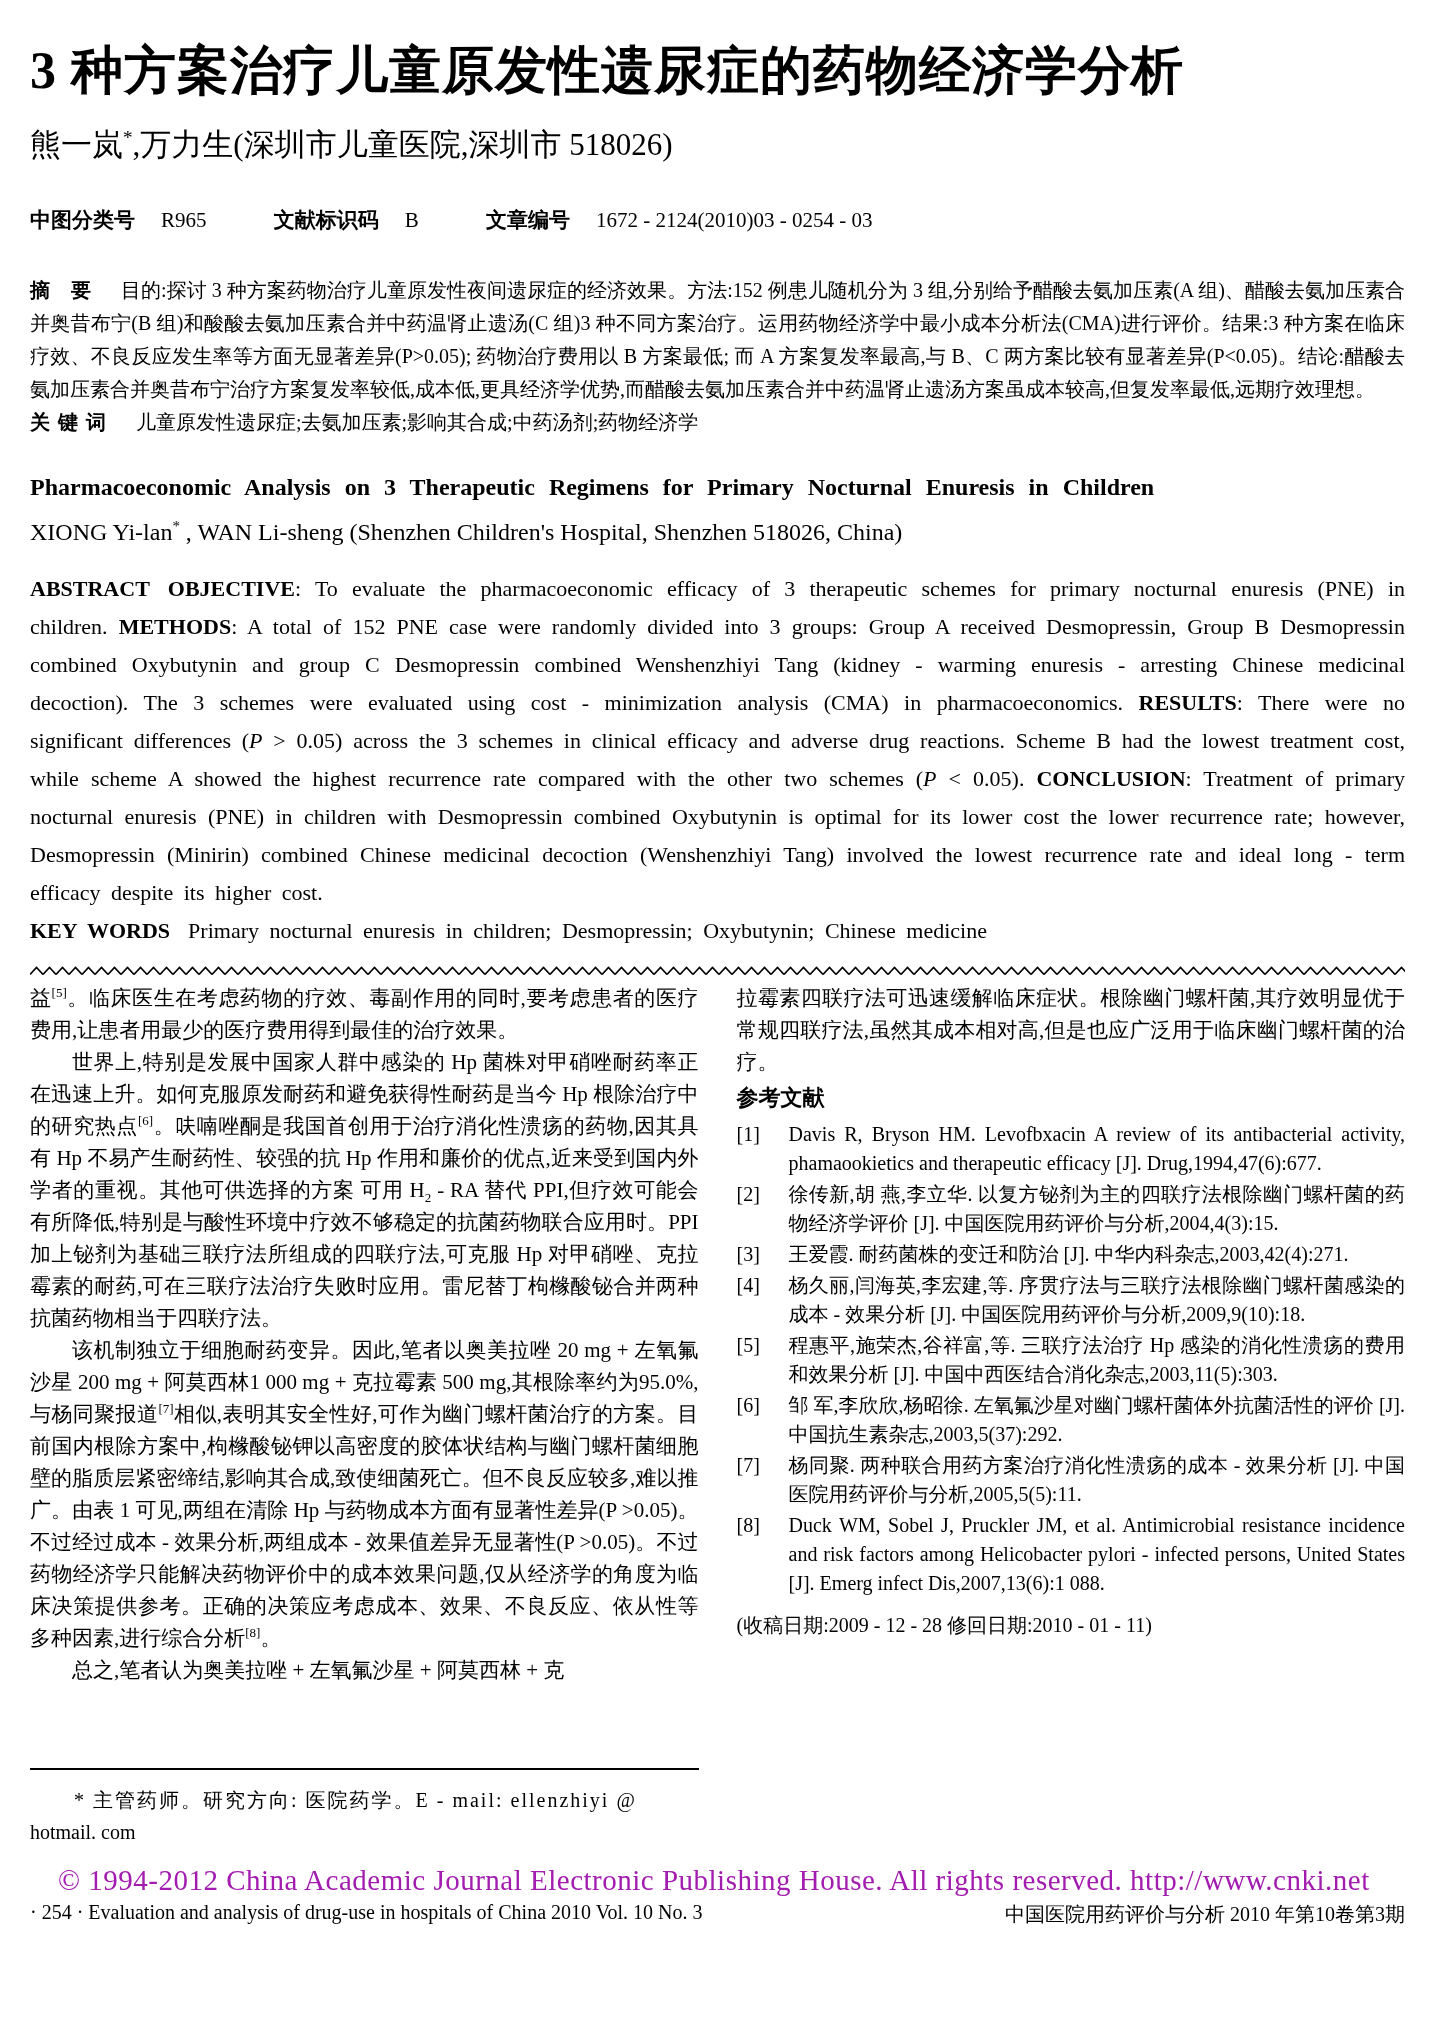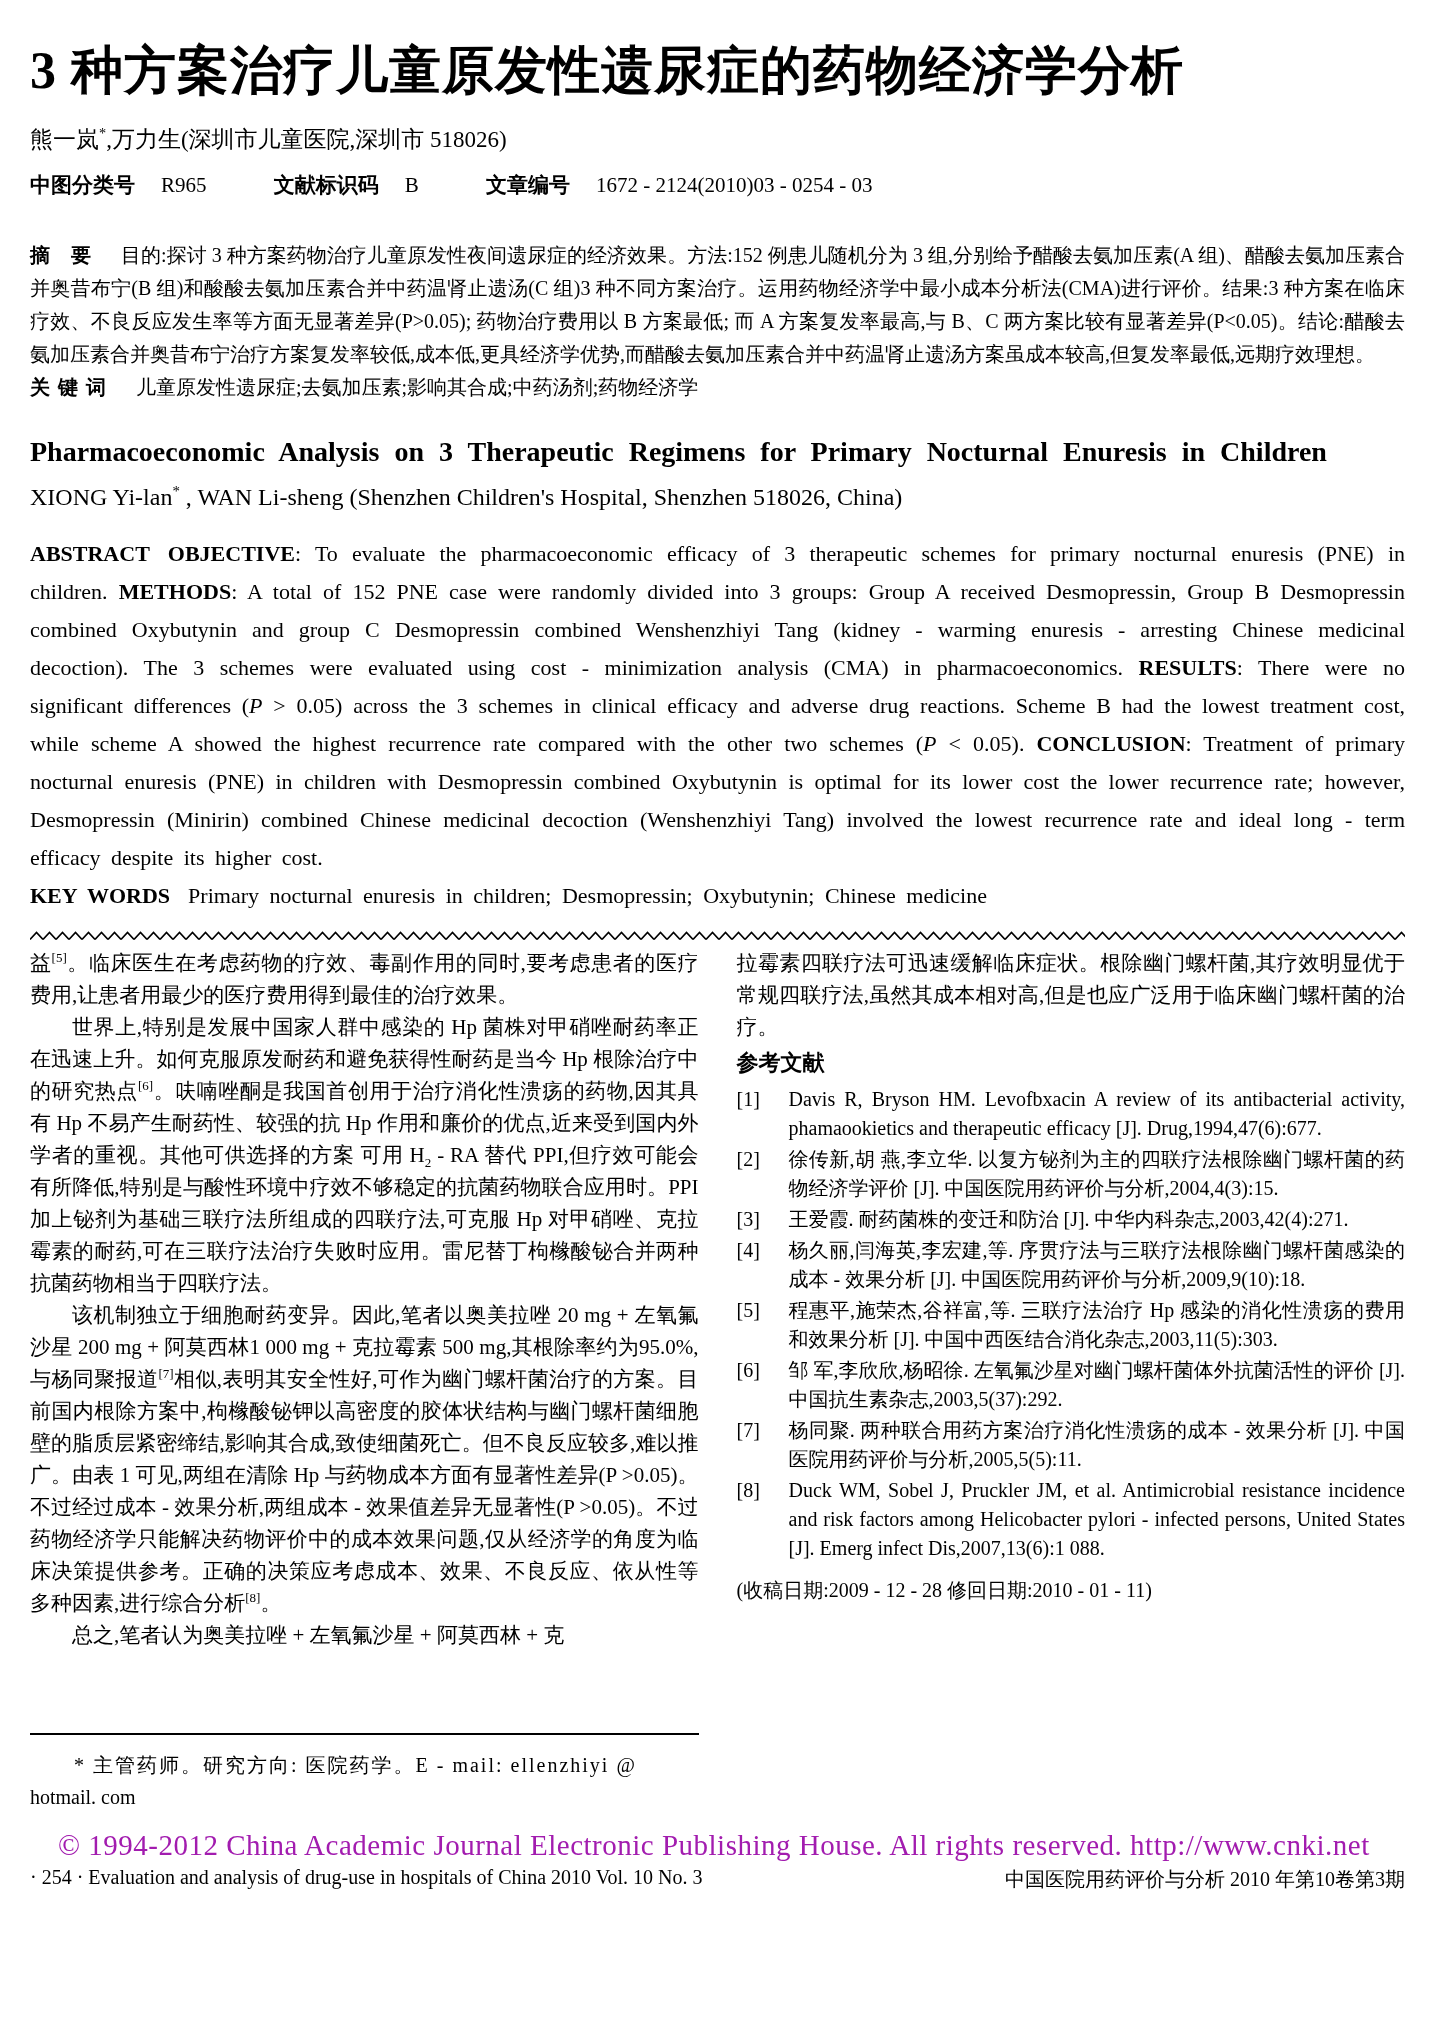--- a/index.html
+++ b/index.html
@@ -14,34 +14,34 @@
     padding:26px 28px 12px 30px;
     overflow:hidden;
   }
   sup{font-size:62%;vertical-align:super;line-height:0;}
   sub{font-size:62%;vertical-align:sub;line-height:0;}
 
   .title-cn{
     font-size:52px;font-weight:bold;letter-spacing:1px;
     margin:12px 0 20px 0;line-height:66px;white-space:nowrap;
   }
-  .authors-cn{font-size:23px;margin:0 0 16px 0;}
+  .authors-cn{font-size:31px;margin:0 0 40px 0;}
   .meta-line{font-size:21px;margin:0 0 40px 0;}
   .meta-pair{margin-right:62px;}
   .meta-label{font-weight:bold;margin-right:26px;}
   .meta-value{font-weight:normal;}
 
   .abstract-cn{
     font-size:20px;line-height:33px;text-align:justify;margin:0;
   }
   .abstract-cn .label,.keywords-cn .label{font-weight:bold;margin-right:22px;letter-spacing:8px;}
   .keywords-cn{font-size:20px;line-height:33px;margin:0 0 26px 0;}
 
   .title-en{
-    font-size:28px;font-weight:bold;line-height:44px;
+    font-size:24px;font-weight:bold;line-height:44px;
     text-align:justify;margin:22px 0 4px 0;word-spacing:8px;
   }
   .authors-en{font-size:24px;margin:10px 0 24px 0;}
 
   .abstract-en{
     font-size:22px;line-height:38px;text-align:justify;
     margin:24px 0 0 0;word-spacing:5px;
   }
   .label-en{font-weight:bold;margin-right:18px;}
   .keywords-en{font-size:22px;line-height:38px;margin:0;word-spacing:5px;}

